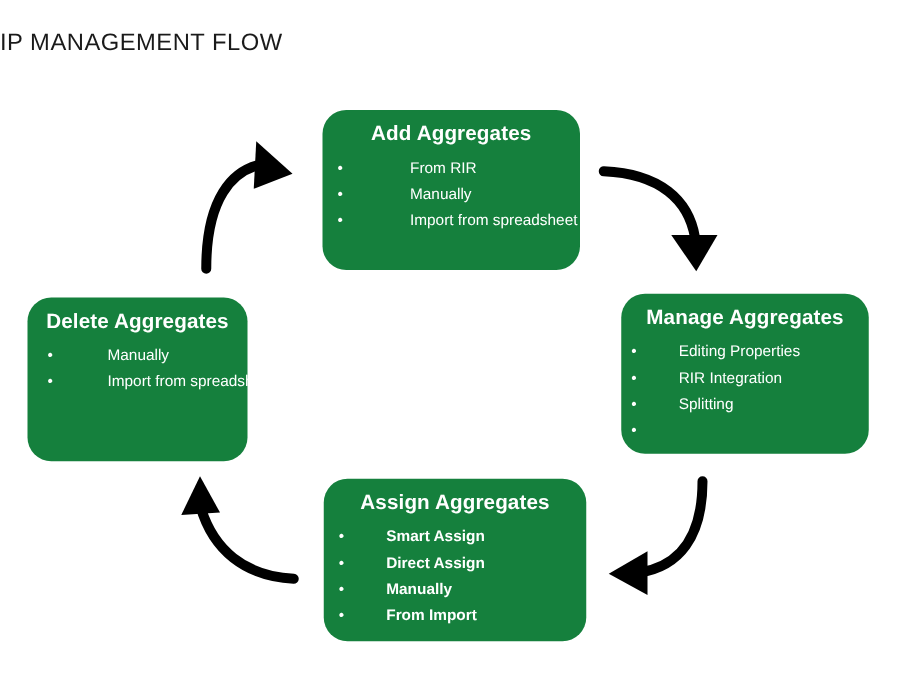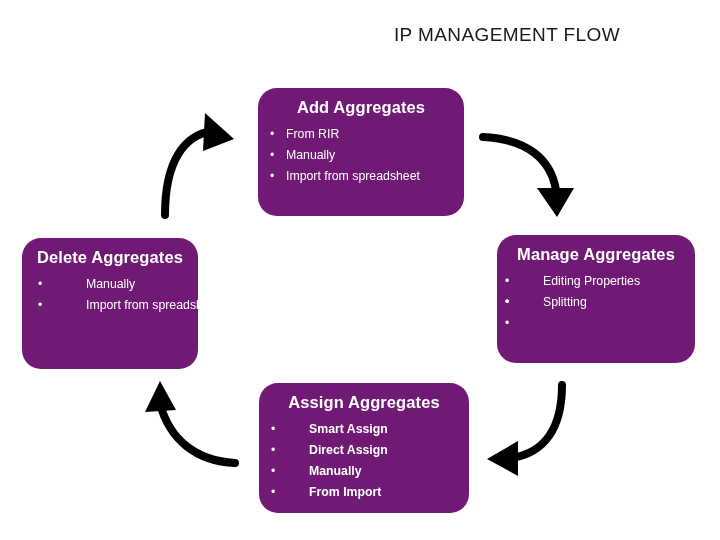--- a/index.html
+++ b/index.html
@@ -18,29 +18,29 @@
     position: absolute;
     left: 0; top: 0;
     width: 720px;
     height: 540px;
   }
   #diagram-title {
     position: absolute;
     left: 0;
     top: 24px;
     width: 620px;
-    text-align: right;
+    text-align: left;
     font-size: 19px;
     font-weight: 400;
     color: #1a1a1a;
     letter-spacing: 0.4px;
   }
   .node-box {
     position: absolute;
-    background: #701a75;
+    background: #15803d;
     border-radius: 19px;
     box-sizing: border-box;
     padding: 10px 0 4px 0;
   }
   .node-title {
     color: #ffffff;
     font-size: 16.5px;
     font-weight: bold;
     text-align: center;
     letter-spacing: 0.1px;
@@ -67,21 +67,21 @@
   }
   .node-list li .txt {
     display: inline-block;
   }
 
   
   #box-add {
     left: 258px; top: 88px; width: 206px; height: 128px;
   }
   #box-add .node-list { padding-left: 12px; }
-  #box-add .node-list li .txt { margin-left: 16px; }
+  #box-add .node-list li .txt { margin-left: 58px; }
 
   #box-manage {
     left: 497px; top: 235px; width: 198px; height: 128px;
   }
   #box-manage .node-list { padding-left: 8px; }
   #box-manage .node-list li .txt { margin-left: 38px; }
 
   #box-assign {
     left: 259px; top: 383px; width: 210px; height: 130px;
   }
@@ -137,21 +137,21 @@
       <li><span class="bullet">•</span><span class="txt">From RIR</span></li>
       <li><span class="bullet">•</span><span class="txt">Manually</span></li>
       <li><span class="bullet">•</span><span class="txt">Import from spreadsheet</span></li>
     </ul>
   </div>
 
   <div class="node-box" id="box-manage">
     <div class="node-title">Manage Aggregates</div>
     <ul class="node-list">
       <li><span class="bullet">•</span><span class="txt">Editing Properties</span></li>
-      <li><span class="bullet">•</span></li>
+      <li><span class="bullet">•</span><span class="txt">RIR Integration</span></li>
       <li><span class="bullet">•</span><span class="txt">Splitting</span></li>
       <li><span class="bullet">•</span></li>
     </ul>
   </div>
 
   <div class="node-box" id="box-assign">
     <div class="node-title">Assign Aggregates</div>
     <ul class="node-list">
       <li><span class="bullet">•</span><span class="txt">Smart Assign</span></li>
       <li><span class="bullet">•</span><span class="txt">Direct Assign</span></li>

